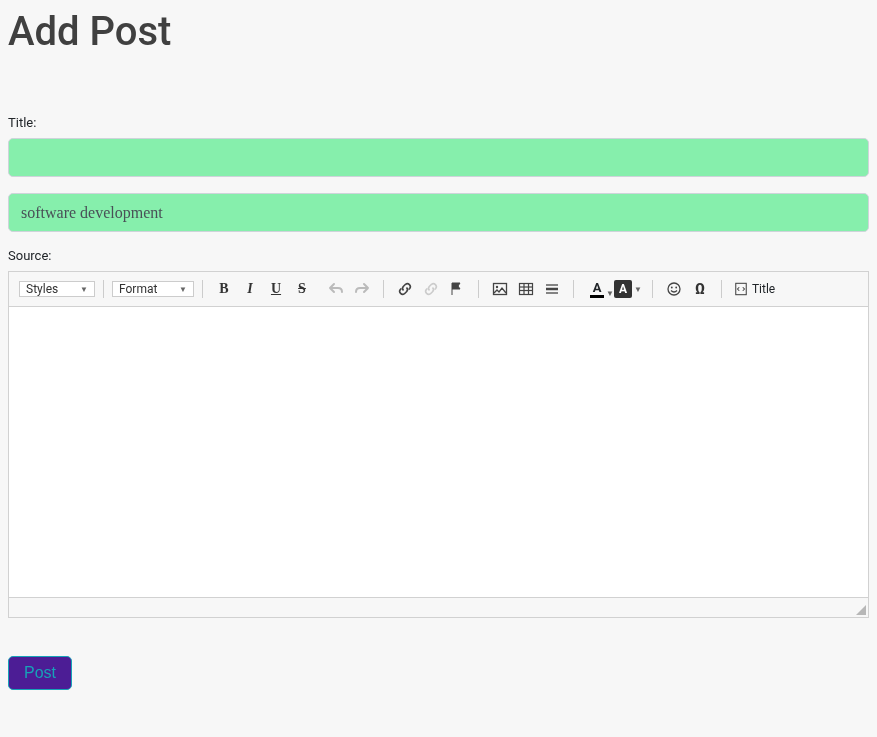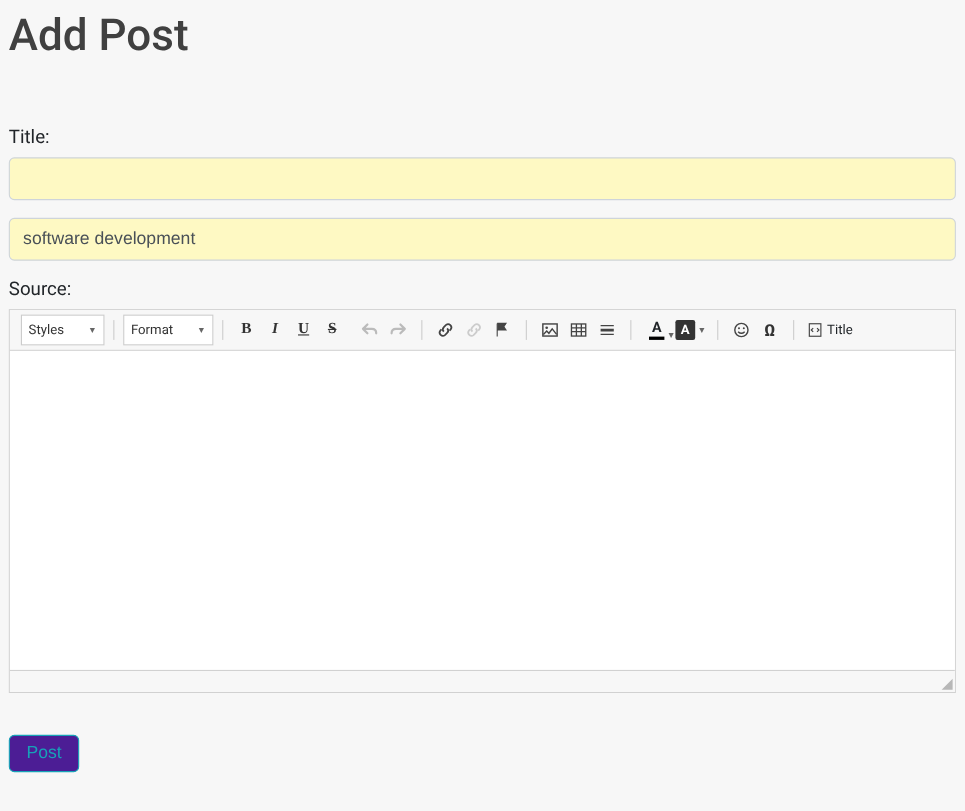--- a/index.html
+++ b/index.html
@@ -19,35 +19,36 @@
       font-weight: 500;
       color: #404040;
       margin-bottom: 60px;
       margin-top: 0;
     }
     .form-group {
       margin-bottom: 16px;
     }
     label {
       display: block;
-      font-size: 17px;
+      font-size: 13px;
       color: #212529;
       margin-bottom: 8px;
     }
     .form-control {
       display: block;
       width: 100%;
       padding: 4px 12px;
       font-size: 16px;
       line-height: 1.5;
       color: #495057;
-      background-color: #fef9c3;
+      background-color: #86efac;
       border: 1px solid #ced4da;
       border-radius: 5px;
       height: 39px;
+      font-family: Liberation Serif, serif;
     }
     select.form-control {
       appearance: none;
       -webkit-appearance: none;
       background-image: none;
     }
     .editor-wrapper {
       border: 1px solid #d1d1d1;
       background: #fff;
     }
@@ -69,21 +70,21 @@
       width: 1px;
       height: 18px;
       background: #ccc;
       margin: 0 4px;
     }
     .tb-combo {
       display: flex;
       align-items: center;
       border: 1px solid #ccc;
       background: #fff;
-      height: 28px;
+      height: 16px;
       padding: 0 6px;
       font-size: 12px;
       color: #333;
       gap: 6px;
       min-width: 72px;
       justify-content: space-between;
     }
     .tb-combo .caret {
       font-size: 8px;
       color: #666;

